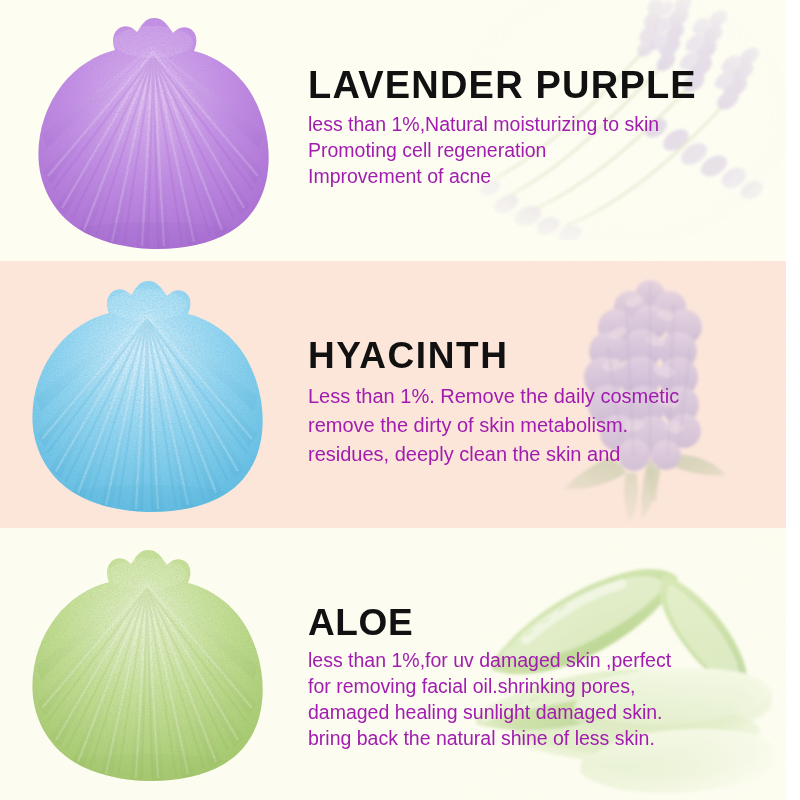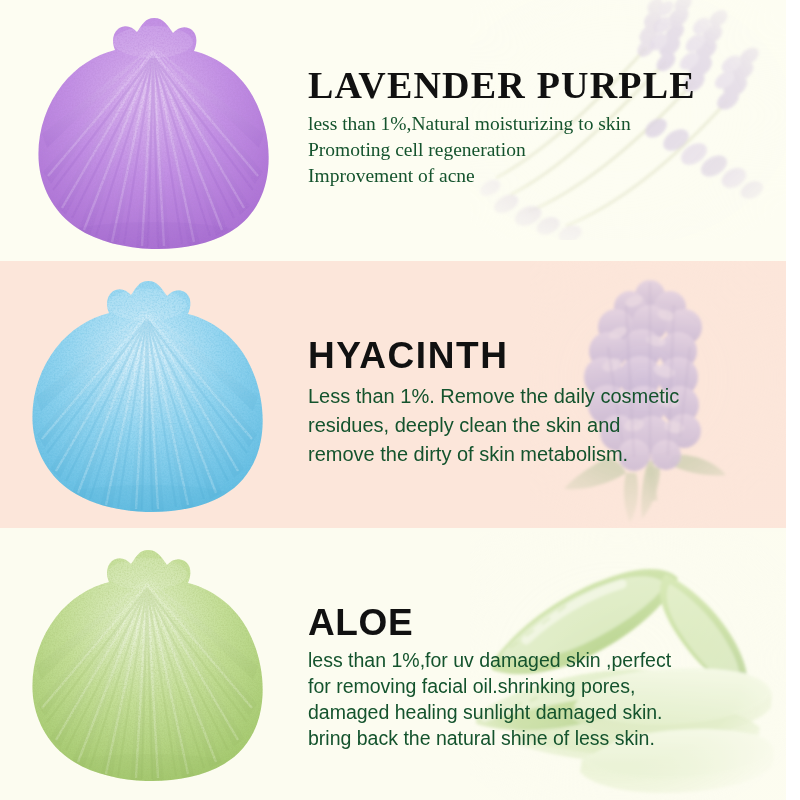--- a/index.html
+++ b/index.html
@@ -17,21 +17,21 @@
     font-family: "Liberation Sans", "DejaVu Sans", sans-serif;
   }
 
   
   .panel {
     position: absolute;
     left: 0;
     width: 786px;
     overflow: hidden;
   }
-  #panel-lavender  { top: 0px;   height: 261px; background: #fdfdf2; font-family: Liberation Serif, serif; }
+  #panel-lavender  { top: 0px;   height: 261px; background: #fdfdf2; }
   #panel-hyacinth  { top: 261px; height: 323px; background: #fce6da; }
   #panel-aloe      { top: 528px; height: 272px; background: #fcfcf0; }
 
   
   #right-strip {
     position: absolute;
     top: 0; left: 786px;
     width: 14px; height: 800px;
     background: #ffffff;
   }
@@ -55,21 +55,21 @@
     white-space: nowrap;
   }
   #h-lavender { font-size: 38px; letter-spacing: 1.2px; }
   #h-hyacinth { font-size: 37px; letter-spacing: 1.6px; }
   #h-aloe     { font-size: 37px; letter-spacing: 0.6px; margin-top: 24px; }
 
   .body-lines {
     margin: 0;
     padding: 0;
     list-style: none;
-    color: #14532d;
+    color: #a21caf;
   }
   .body-lines li {
     white-space: nowrap;
     font-weight: 400;
   }
   #copy-lavender .body-lines { font-size: 19.5px; line-height: 26px; margin-top: 7px; }
   #copy-hyacinth .body-lines { font-size: 20px;   line-height: 29px; margin-top: 8px; }
   #copy-aloe     .body-lines { font-size: 19.5px; line-height: 26px; margin-top: 6px; }
 </style>
 </head>
@@ -406,22 +406,22 @@
           <rect x="0" y="0" width="245" height="238" filter="url(#bspeck)" opacity="0.85"></rect>
           <ellipse cx="121" cy="236" rx="120" ry="26" fill="#3f9fc9" opacity="0.16"></ellipse>
         </g>
       </svg>
     </div>
 
     <div class="copy" id="copy-hyacinth" style="top:76px; left:308px;">
       <h2 class="heading" id="h-hyacinth">HYACINTH</h2>
       <ul class="body-lines">
         <li>Less than 1%. Remove the daily cosmetic</li>
+        <li>remove the dirty of skin metabolism.</li>
         <li>residues, deeply clean the skin and</li>
-        <li>remove the dirty of skin metabolism.</li>
       </ul>
     </div>
   </section>
 
   <section class="panel" id="panel-aloe">
 
     <svg class="botanical" style="top:4px; left:470px; width:330px; height:268px; opacity:0.62;" viewBox="0 0 330 268" xmlns="http://www.w3.org/2000/svg">
       <defs>
         <filter id="alblur" x="-20%" y="-20%" width="140%" height="140%">
           <feGaussianBlur stdDeviation="1.5"></feGaussianBlur>

